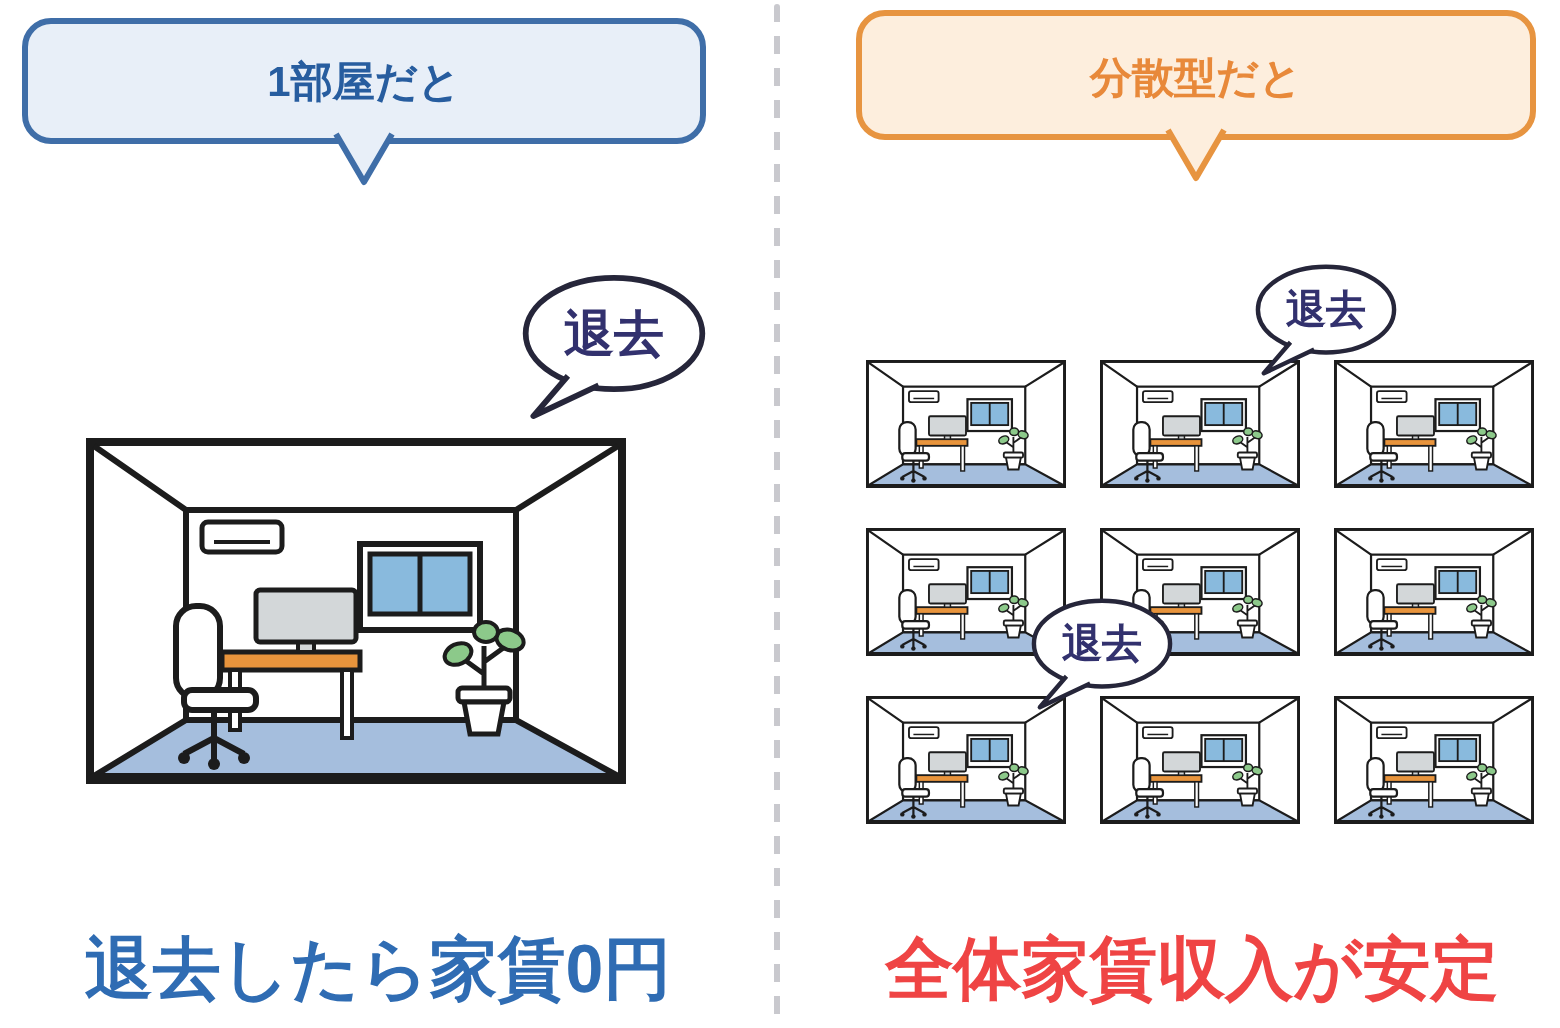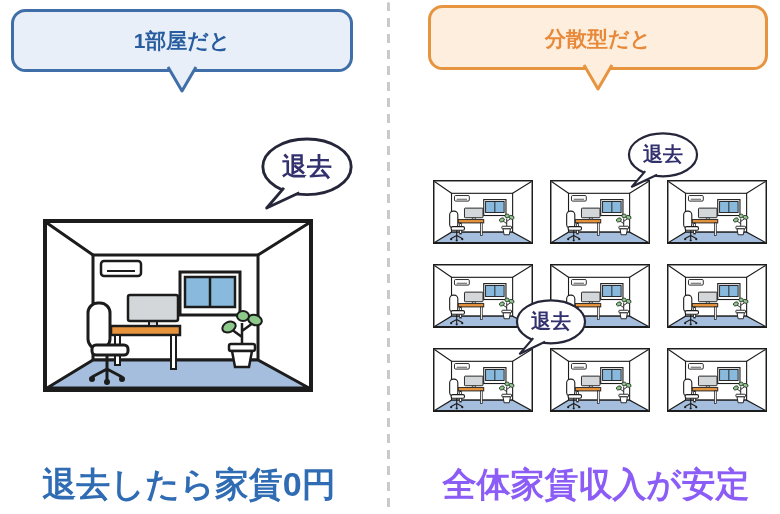--- a/index.html
+++ b/index.html
@@ -47,21 +47,21 @@
 
   
   .caption{
     top:442px;height:46px;
     display:flex;align-items:center;justify-content:center;
     font-size:34px;font-weight:800;letter-spacing:0px;
     white-space:nowrap;
     margin-top:20px;
   }
   .caption-left{left:0;width:378px;color:#2f6cb3;}
-  .caption-right{left:412px;width:368px;color:#8b5cf6;}
+  .caption-right{left:412px;width:368px;color:#ef4444;}
 
   .defs-holder{position:absolute;width:0;height:0;overflow:hidden;}
 </style>
 </head>
 <body>
 
 <svg class="defs-holder" aria-hidden="true">
   <defs>
 
     <symbol id="room" viewBox="0 0 270 173">

